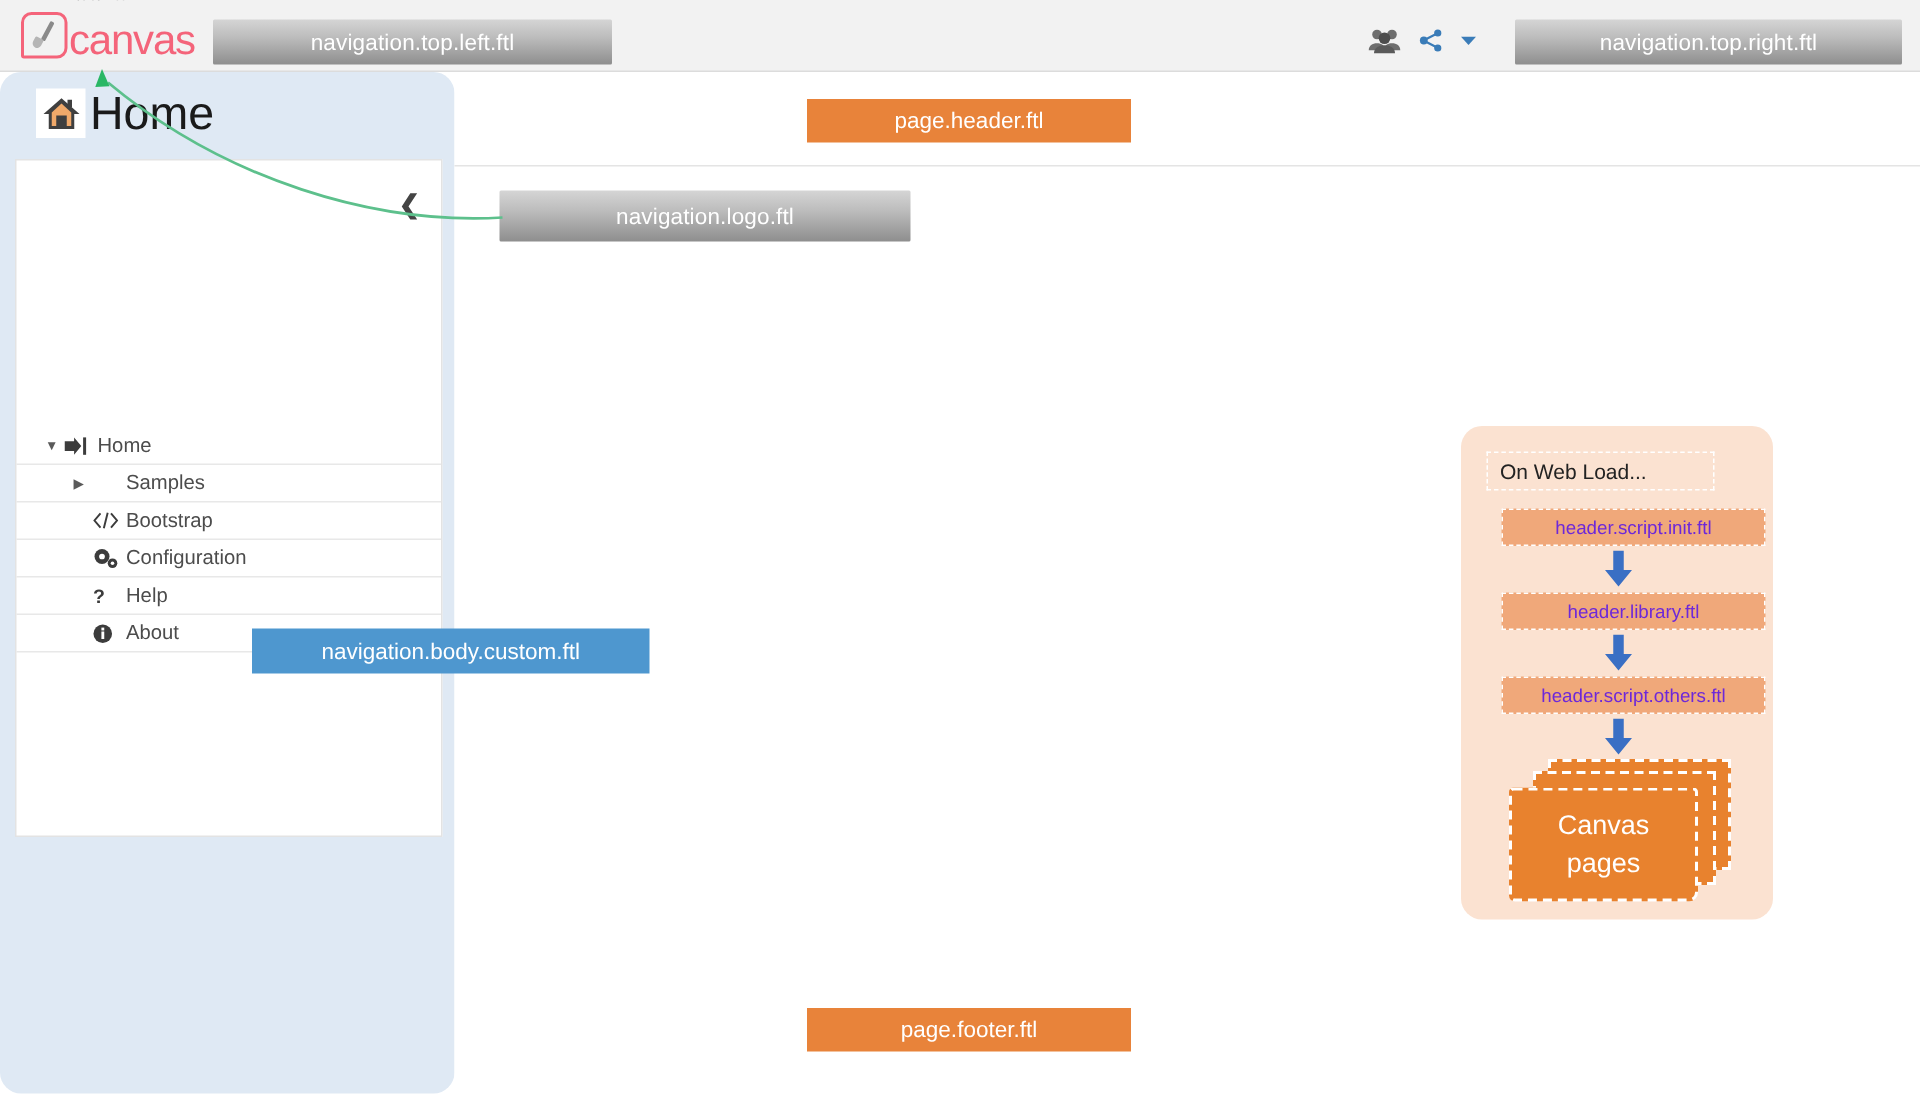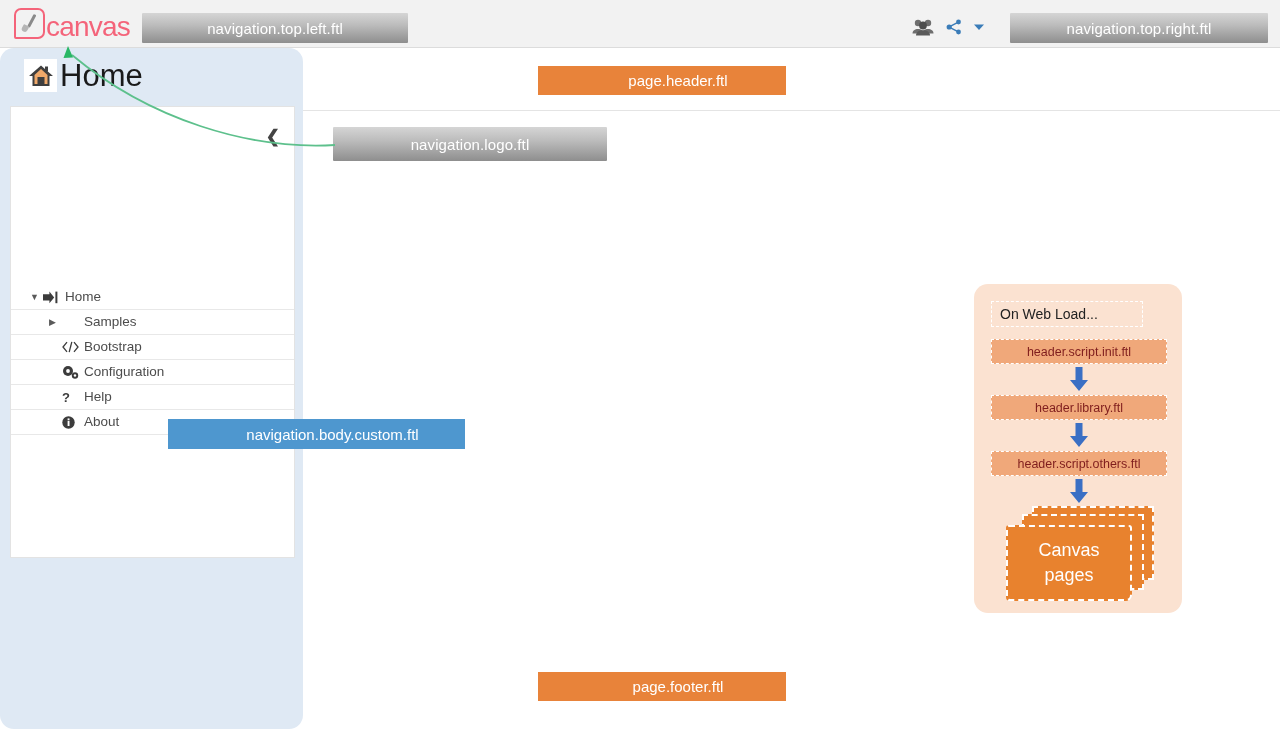--- a/index.html
+++ b/index.html
@@ -219,21 +219,20 @@
 
   
   .tag-flat {
     position: absolute;
     color: #ffffff;
     font-size: 15px;
     display: flex;
     align-items: center;
     justify-content: center;
     text-align: center;
-    padding-left: 32px;
   }
   .tag-orange { background: #e8833a; }
   .tag-blue   { background: #4e97cf; }
   #tag-page-header  { left: 538px; top: 66px;  width: 216px; height: 29px; }
   #tag-page-footer  { left: 538px; top: 672px; width: 216px; height: 29px; }
   #tag-nav-body     { left: 168px; top: 419px; width: 265px; height: 30px; }
 
   
   #green-arrow {
     position: absolute;
@@ -257,30 +256,30 @@
     border: 1px dashed #ffffff;
     display: flex;
     align-items: center;
     padding-left: 8px;
     box-sizing: border-box;
     font-size: 14px;
     color: #222222;
   }
   .flow-bar {
     position: absolute;
-    left: 17px;
+    left: 27px;
     width: 176px;
     height: 25px;
     background: #f0a87a;
     border: 1px dashed #ffffff;
     box-sizing: border-box;
     display: flex;
     align-items: center;
     justify-content: center;
-    color: #7f1d1d;
+    color: #6d28d9;
     font-size: 12.5px;
     white-space: nowrap;
   }
   #flow-bar-0 { top: 55px; }
   #flow-bar-1 { top: 111px; }
   #flow-bar-2 { top: 167px; }
 
   .flow-arrow {
     position: absolute;
     left: 95px;

